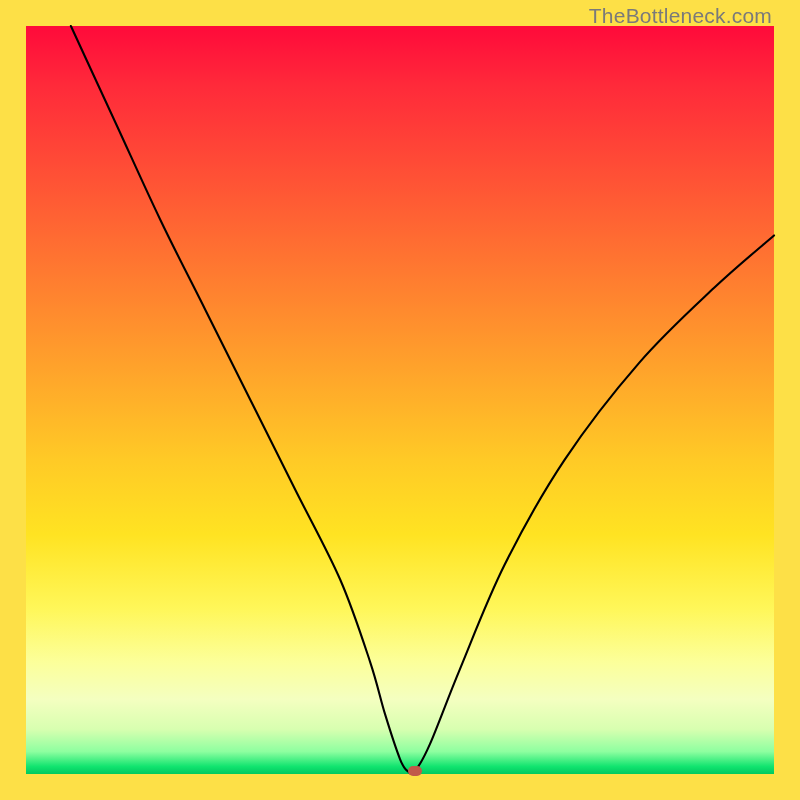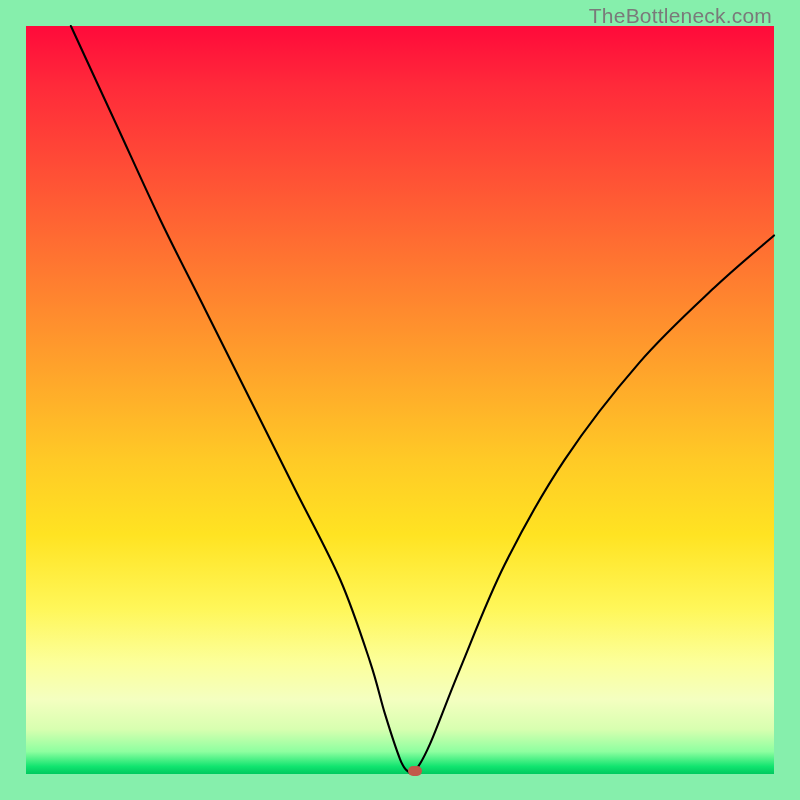--- a/index.html
+++ b/index.html
@@ -8,21 +8,21 @@
     width: 800px;
     height: 800px;
     background: #000;
     overflow: hidden;
     font-family: Arial, Helvetica, sans-serif;
   }
   .frame {
     position: relative;
     width: 800px;
     height: 800px;
-    background: #86efac;
+    background: #fde047;
   }
   .plot-area {
     position: absolute;
     left: 26px;
     top: 26px;
     width: 748px;
     height: 748px;
     
     background: linear-gradient(to bottom,
       #ff0a3a 0%,

